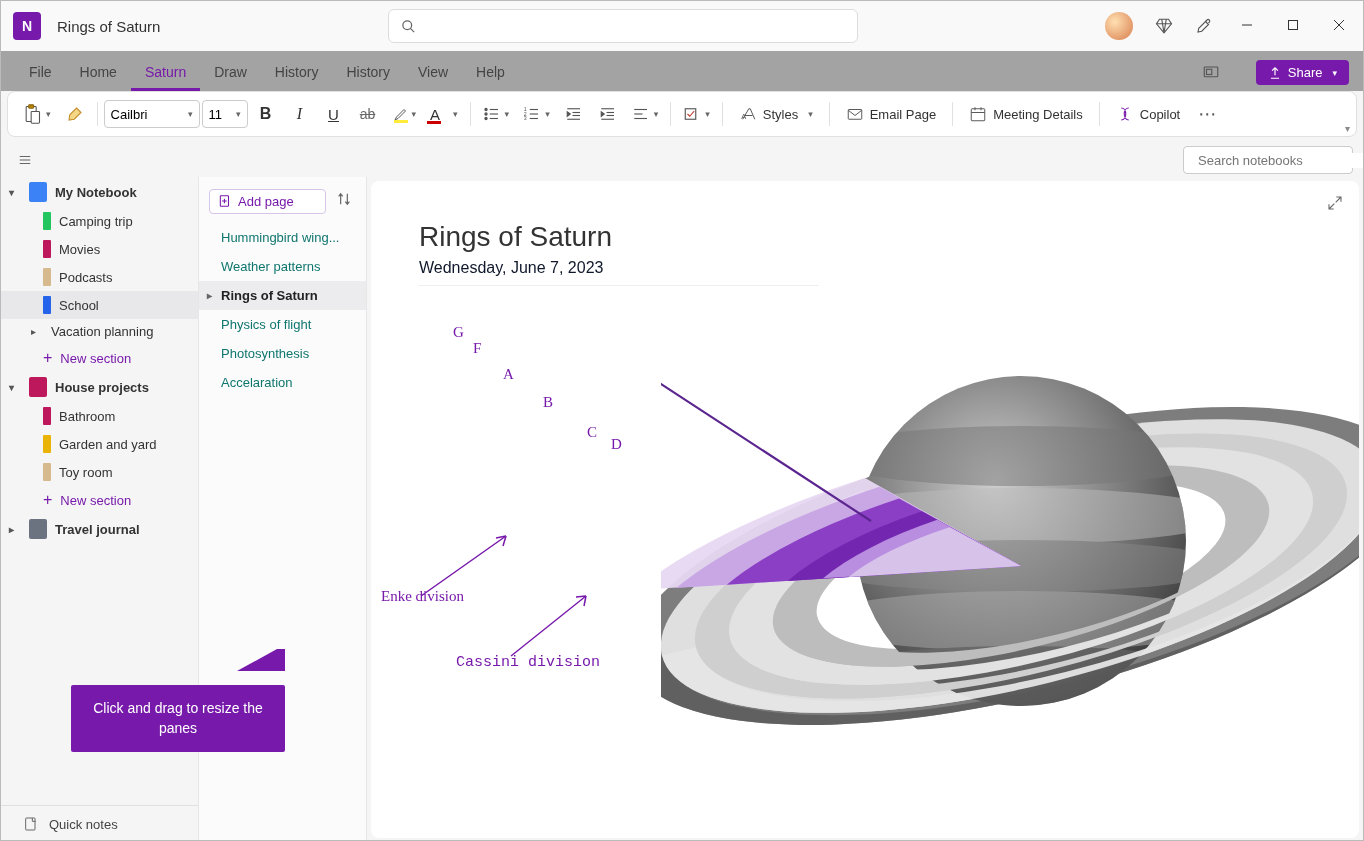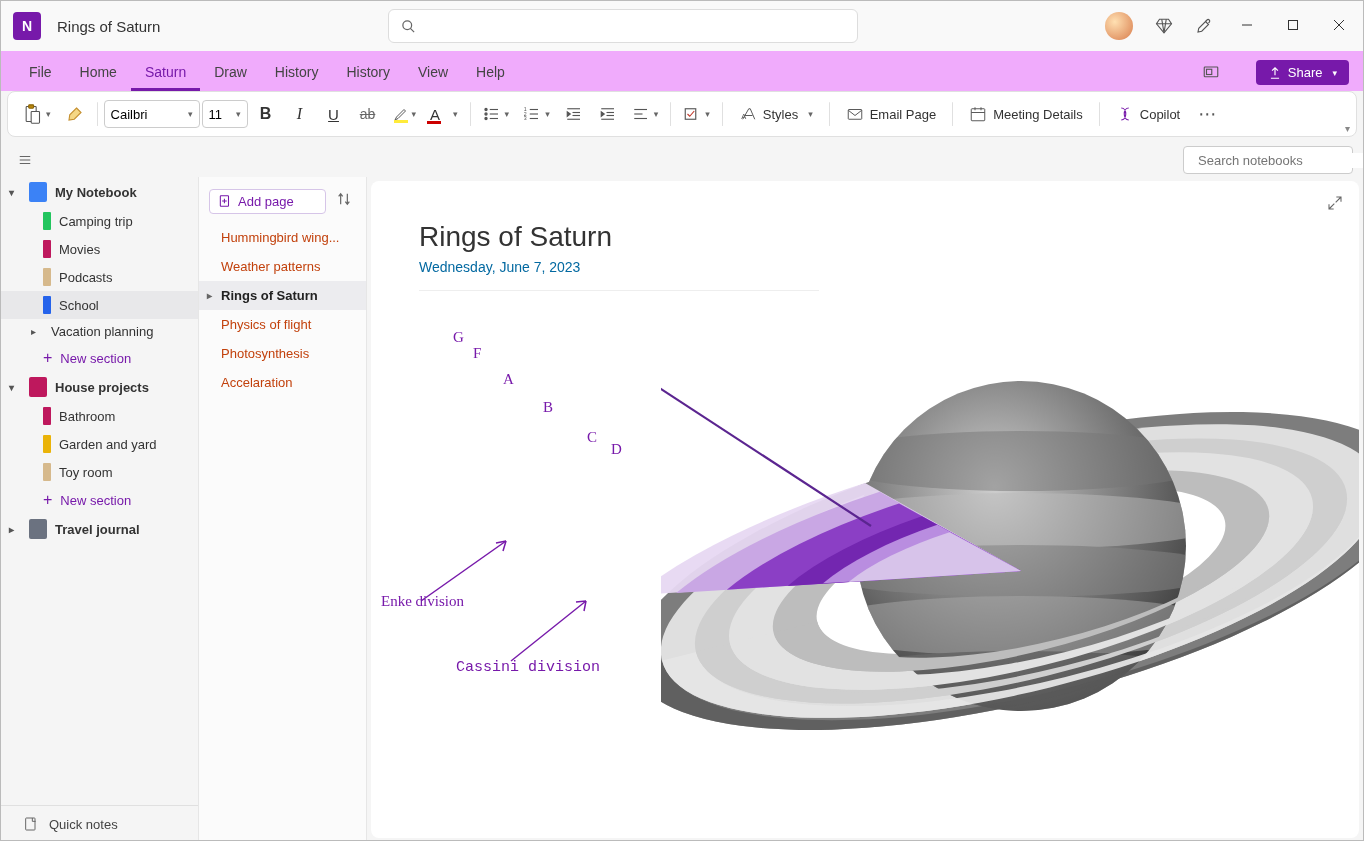--- a/index.html
+++ b/index.html
@@ -10,21 +10,21 @@
   .titlebar .app-icon { width: 28px; height: 28px; background: #7719aa; border-radius: 4px; display:flex;align-items:center;justify-content:center;color:#fff;font-weight:600;font-size:14px;margin-right:16px; }
   .titlebar .title { font-size: 15px; color: #333; }
   .titlebar .search { margin-left: auto; margin-right: auto; width: 470px; height: 34px; background: #fff; border:1px solid #ddd; border-radius: 6px; display:flex; align-items:center; padding:0 12px; gap:10px; color:#666; }
   .titlebar .search input { border:none; outline:none; flex:1; font-size:14px; color:#333; }
   .titlebar .right-icons { display:flex; align-items:center; gap:22px; margin-left:20px; }
   .titlebar .avatar { width:28px;height:28px;border-radius:50%;background:radial-gradient(circle at 35% 35%, #ffe0b2, #e09060 80%); }
   .win-ctrl { padding:0 6px; font-size:14px; color:#555; cursor:default; }
   .icon { display:inline-flex; align-items:center; justify-content:center; }
 
   
-  .ribbon-tabs { height:40px; display:flex; align-items:flex-end; padding:0 14px; gap:18px; background:#f0abfc; }
+  .ribbon-tabs { height:40px; display:flex; align-items:flex-end; padding:0 14px; gap:18px; background:#a3a3a3; }
   .ribbon-tabs .tab { padding:8px 14px; font-size:14px; color:#444; cursor:pointer; border-bottom:3px solid transparent; }
   .ribbon-tabs .tab.active { color:#7719aa; border-bottom-color:#7719aa; font-weight:500; }
   .ribbon-tabs .spacer { flex:1; }
   .ribbon-tabs .end-icon { padding:6px 10px; font-size:14px; color:#555; }
   .share-btn { background:#7719aa;color:#fff;border:none;border-radius:4px;padding:5px 12px;font-size:13px;display:flex;align-items:center;gap:6px;margin-bottom:6px;margin-left:8px; }
 
   
   .toolbar { height:46px; background:#fff; border:1px solid #e0e0e0; border-radius:8px; margin:0 6px 6px 6px; display:flex; align-items:center; padding:0 8px; gap:2px; position:relative; }
   .tool { height:32px; min-width:32px; display:flex; align-items:center; justify-content:center; padding:0 6px; font-size:13px; color:#333; border-radius:4px; cursor:pointer; }
   .tool.sep { width:1px; min-width:1px; background:#e0e0e0; height:24px; padding:0; margin:0 4px; }
@@ -56,28 +56,28 @@
   .quick-notes { margin-top:auto; border-top:1px solid #e0e0e0; padding:10px 8px 10px 22px; display:flex; align-items:center; gap:10px; font-size:13px; color:#444; }
 
   
   .tooltip { position:absolute; top:508px; left:70px; background:#7719aa; color:#fff; font-size:14px; padding:14px 18px; text-align:center; border-radius:2px; width:214px; line-height:1.4; }
   .tooltip::before { content:""; position:absolute; top:-36px; right:0; border:22px solid transparent; border-bottom-color:#7719aa; border-right-color:#7719aa; border-top:none; border-left:40px solid transparent; border-right-width:8px; }
 
   
   .pages-top { display:flex; align-items:center; gap:6px; padding:10px 10px 8px 10px; }
   .add-page { border:1px solid #d6c5e8; color:#7719aa; background:#fff; border-radius:4px; padding:4px 8px; font-size:13px; display:flex; align-items:center; gap:6px; flex:1; }
   .sort-icon { color:#666; padding:4px; }
-  .page-item { padding:7px 14px 7px 22px; font-size:13px; color:#c2410c; cursor:pointer; display:flex; align-items:center; gap:4px; white-space:nowrap; overflow:hidden; text-overflow:ellipsis; }
+  .page-item { padding:7px 14px 7px 22px; font-size:13px; color:#0f766e; cursor:pointer; display:flex; align-items:center; gap:4px; white-space:nowrap; overflow:hidden; text-overflow:ellipsis; }
   .page-item.selected { background:#ececef; font-weight:600; color:#222; }
   .page-item .pchev { width:10px;font-size:10px;color:#666;margin-left:-14px; }
 
   
   .content-pane .expand { position:absolute; top:10px; right:12px; color:#666; padding:4px; }
   .note-title { font-size:28px; color:#333; font-weight:400; margin:40px 0 6px 48px; }
-  .note-date { font-size:14px; color:#0369a1; margin-left:48px; padding-bottom:15px; width:400px; border-bottom:1px solid #eee; }
+  .note-date { font-size:16px; color:#0f172a; margin-left:48px; padding-bottom:8px; width:400px; border-bottom:1px solid #eee; }
   .diagram { position:relative; margin:20px 0 0 30px; width:900px; height:500px; }
   .planet { position:absolute; left:260px; top:30px; }
   .ann { position:absolute; font-family:"Segoe Script","Comic Sans MS",cursive; font-size:15px; color:#7719aa; }
 </style>
 </head>
 <body>
 
 <div class="titlebar">
   <div class="app-icon">N</div>
   <div class="title">Rings of Saturn</div>
@@ -363,20 +363,21 @@
           <span style="width:12px"></span>
           <span style="color:#7719aa;font-size:16px;font-weight:300;">+</span>
           <span>New section</span>
         </div>
         <div class="nb-item header">
           <span class="nb-chevron">▸</span>
           <span class="nb-icon" style="background:#6b7280;"></span>
           <span>Travel journal</span>
         </div>
       </div>
+    <div class="tooltip">Click and drag to resize the panes</div>
     <div class="quick-notes">
       <svg width="16" height="16" viewBox="0 0 24 24" fill="none" stroke="#666" stroke-width="1.5">
           <rect x="4" y="3" width="14" height="18" rx="1"></rect>
           <path d="M14 3v5h5"></path>
         </svg>
       <span>Quick notes</span>
     </div>
   </div>
 
   <div class="pages-pane">

